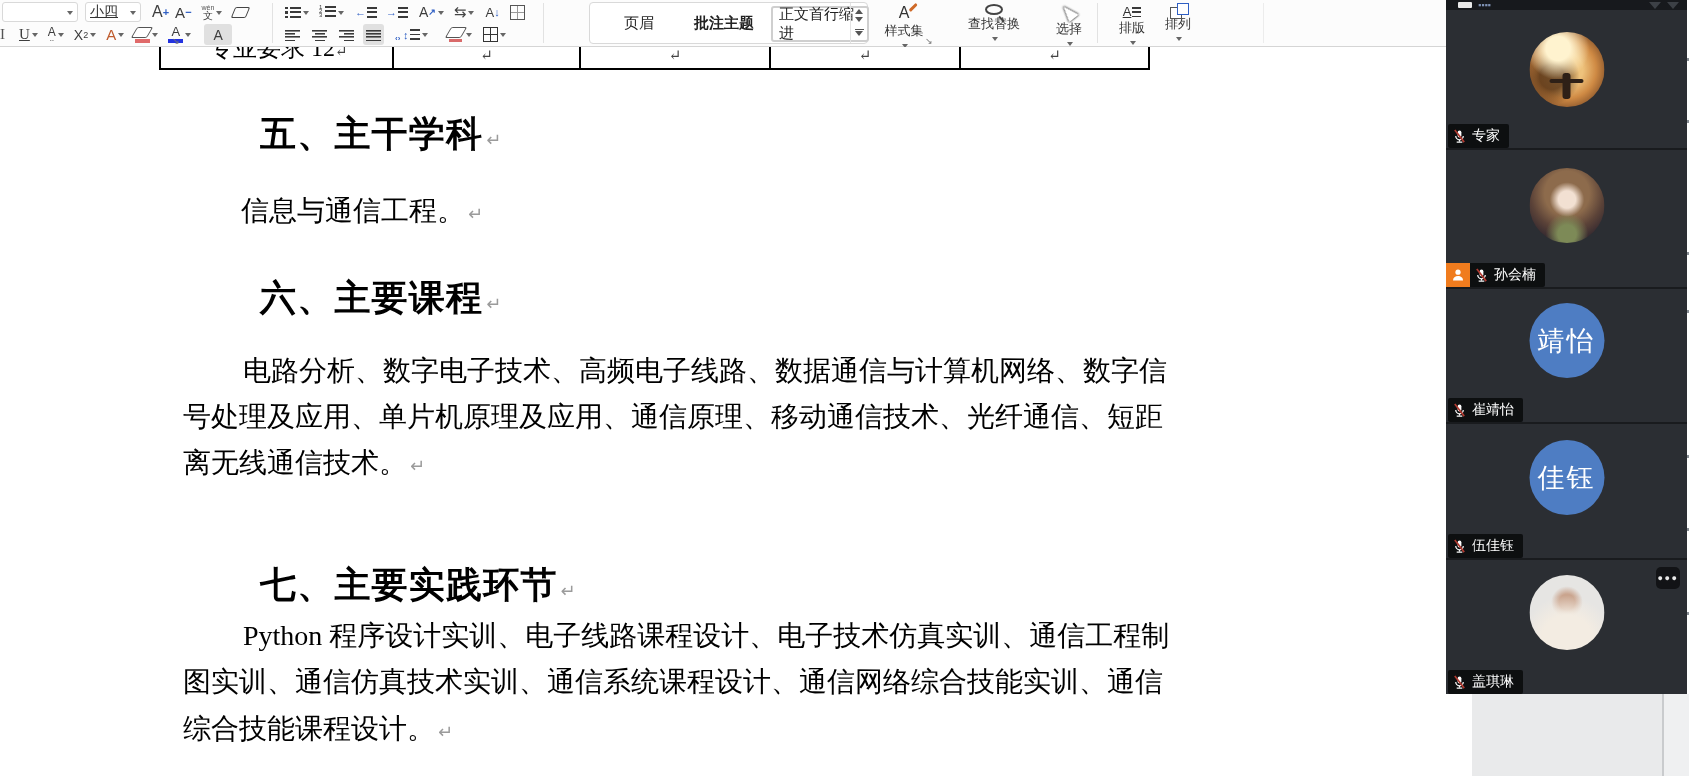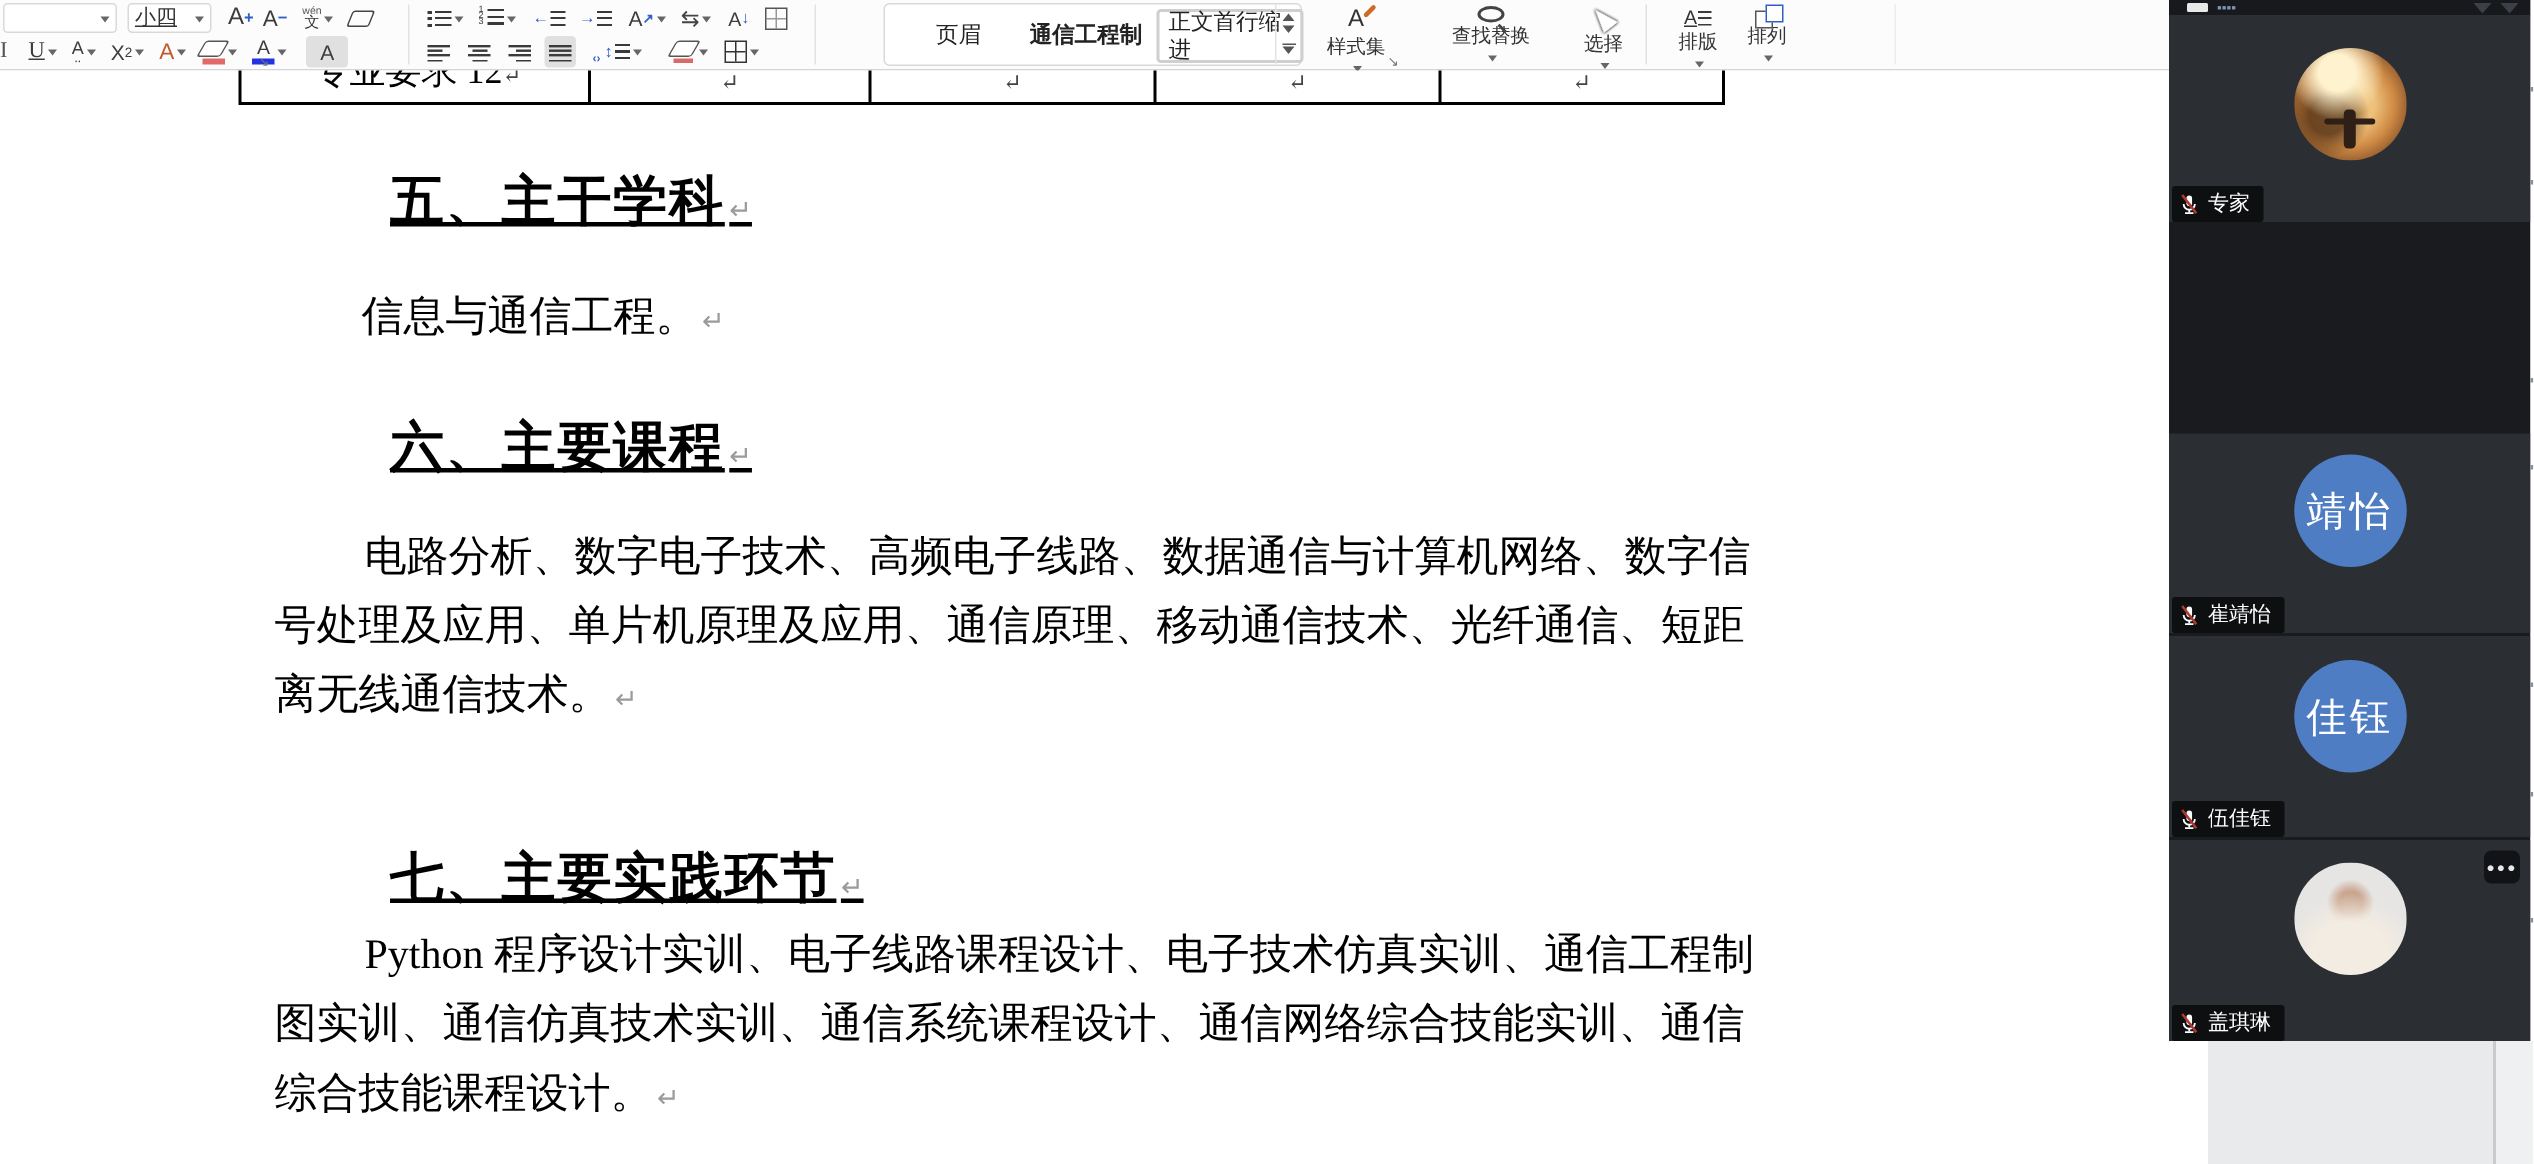--- a/index.html
+++ b/index.html
@@ -65,21 +65,21 @@
   
   #doc{position:absolute;left:0;top:47px;width:1446px;height:729px;background:#fff;color:#000;}
   .tblrow{position:absolute;left:159px;top:0;width:991px;height:21px;display:flex;
           border-bottom:2px solid #000;box-sizing:content-box;}
   .cell{border-right:2px solid #000;box-sizing:border-box;overflow:hidden;display:flex;
         justify-content:center;align-items:flex-start;font-family:"Liberation Serif","DejaVu Serif",serif;}
   .cell.first{border-left:2px solid #000;justify-content:flex-start;padding-left:48px;}
   .cell .clip{font-size:24px;line-height:24px;margin-top:-11px;color:#000;white-space:nowrap;}
   .cell .pmark{font-size:15px;color:#444;margin-top:-1px;}
   .h{position:absolute;font-weight:700;font-size:36px;letter-spacing:1.2px;color:#000;
-     font-family:"Liberation Sans","DejaVu Sans",sans-serif;white-space:nowrap;text-decoration:underline;}
+     font-family:"Liberation Sans","DejaVu Sans",sans-serif;white-space:nowrap;}
   .bl{position:absolute;font-size:28px;color:#000;font-family:"Liberation Serif","DejaVu Serif",serif;white-space:nowrap;}
   .pil{font-size:18px;color:#9b9b9b;font-weight:400;letter-spacing:0;margin-left:3px;
        font-family:"DejaVu Sans",sans-serif;}
   
   #panel{position:absolute;left:1446px;top:0;width:241px;height:694px;background:#191b1e;}
   #topsliver{position:absolute;left:0;top:0;width:241px;height:10px;background:#17191d;border-bottom:1px solid #3a3d42;}
   #topsliver .chip{position:absolute;left:12px;top:2px;width:14px;height:6px;background:#e8e8e8;border-radius:1px;}
   #topsliver .fragtxt{position:absolute;left:32px;top:1px;width:40px;height:7px;overflow:hidden;
      color:#7f92b5;font-size:9px;line-height:8px;}
   #topsliver .tri{position:absolute;top:2px;width:0;height:0;border:6px solid transparent;border-top:7px solid #3c4046;}
@@ -276,21 +276,21 @@
         </span>
     </div>
     <span class="launcher" style="left:628px;top:36px;">↘</span>
     <div class="vsep" style="left:543px;"></div>
 
     <div class="gallery">
       <span class="gitem" style="left:14px;width:70px;">
           <span>页眉</span>
         </span>
       <span class="gitem" style="left:92px;width:84px;font-weight:700;">
-          <span>通信工程制</span>
+          <span>批注主题</span>
         </span>
       <span class="gitem gsel" style="left:181px;width:82px;">
           <span>正文首行缩进</span>
         </span>
       <span class="garrows">
         <i class="tri-u"></i>
         <i class="tri-d"></i>
         <span class="tri-dl">
             <i></i>
             <i style="width:0;height:0;background:none;border:4px solid transparent;border-top:5px solid #555;"></i>
@@ -403,20 +403,39 @@
             <rect x="6" y="1.5" width="4" height="7.5" rx="2" fill="#fff"></rect>
             <path d="M4 7.5a4 4 0 0 0 8 0" stroke="#fff" stroke-width="1.3" fill="none"></path>
             <line x1="8" y1="11.5" x2="8" y2="13.5" stroke="#fff" stroke-width="1.3"></line>
             <line x1="5" y1="14" x2="11" y2="14" stroke="#fff" stroke-width="1.3"></line>
             <line x1="3" y1="1" x2="13" y2="14" stroke="#b03a30" stroke-width="1.8"></line>
           </svg>
         <span class="nm">专家</span>
       </div>
     </div>
 
+    <div class="tile" style="top:150px;height:137px;">
+      <div class="av photo2" style="top:18px;"></div>
+      <div class="badge">
+        <svg width="16" height="16" viewBox="0 0 16 16">
+            <circle cx="8" cy="5.2" r="2.6" fill="#fff"></circle>
+            <path d="M3 13.5c0-2.8 2.2-4.4 5-4.4s5 1.6 5 4.4z" fill="#fff"></path>
+          </svg>
+      </div>
+      <div class="namebar shift">
+        <svg width="15" height="15" viewBox="0 0 16 16">
+            <rect x="6" y="1.5" width="4" height="7.5" rx="2" fill="#fff"></rect>
+            <path d="M4 7.5a4 4 0 0 0 8 0" stroke="#fff" stroke-width="1.3" fill="none"></path>
+            <line x1="8" y1="11.5" x2="8" y2="13.5" stroke="#fff" stroke-width="1.3"></line>
+            <line x1="5" y1="14" x2="11" y2="14" stroke="#fff" stroke-width="1.3"></line>
+            <line x1="3" y1="1" x2="13" y2="14" stroke="#b03a30" stroke-width="1.8"></line>
+          </svg>
+        <span class="nm">孙会楠</span>
+      </div>
+    </div>
 
     <div class="tile" style="top:289px;height:133px;">
       <div class="av blue" style="top:14px;">
           <span>靖怡</span>
         </div>
       <div class="namebar">
         <svg width="15" height="15" viewBox="0 0 16 16">
             <rect x="6" y="1.5" width="4" height="7.5" rx="2" fill="#fff"></rect>
             <path d="M4 7.5a4 4 0 0 0 8 0" stroke="#fff" stroke-width="1.3" fill="none"></path>
             <line x1="8" y1="11.5" x2="8" y2="13.5" stroke="#fff" stroke-width="1.3"></line>

